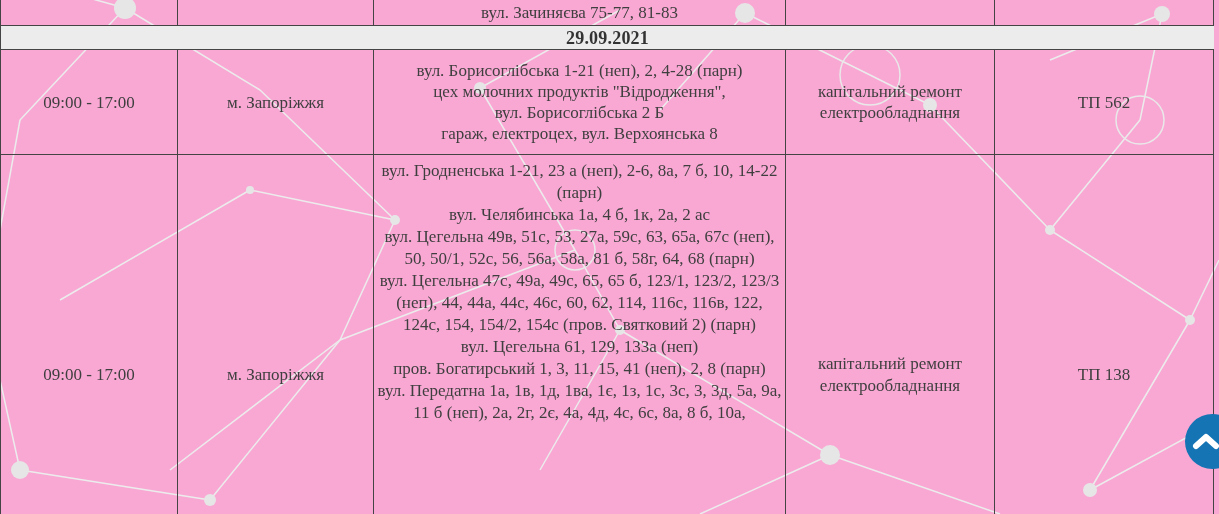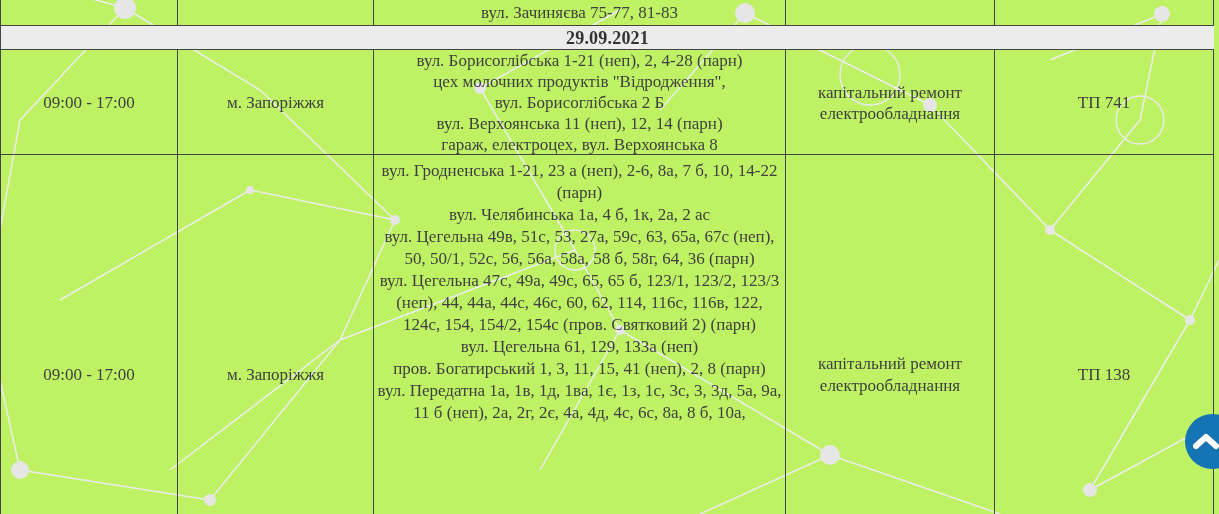--- a/index.html
+++ b/index.html
@@ -1,21 +1,21 @@
 <!DOCTYPE html>
 <html><head>
 <meta charset="utf-8">
 <style>
   * { margin:0; padding:0; box-sizing:border-box; }
   html,body { background:#f5f5f6; }
   .viewport {
     position:relative;
     width:1219px; height:514px;
     overflow:hidden;
-    background:#bef264;
+    background:#f9a8d4;
     font-family:"Liberation Serif","DejaVu Serif",serif;
     color:#3f3f3f;
   }
   .bg-pattern {
     position:absolute; left:0; top:0; width:1219px; height:514px;
     pointer-events:none;
   }
   .outage-table {
     position:absolute; left:0; top:0;
     width:1214px;
@@ -117,42 +117,41 @@
       <div class="cell">
         <div>09:00 - 17:00</div>
       </div>
       <div class="cell">
         <div>м. Запоріжжя</div>
       </div>
       <div class="cell addresses">
         <div class="addr-line">вул. Борисоглібська 1-21 (неп), 2, 4-28 (парн)</div>
         <div class="addr-line">цех молочних продуктів "Відродження",</div>
         <div class="addr-line">вул. Борисоглібська 2 Б</div>
-        <div class="addr-line">вул. Верхоянська 11 (неп), 12, 14 (парн)</div>
         <div class="addr-line">гараж, електроцех, вул. Верхоянська 8</div>
       </div>
       <div class="cell">
         <div>капітальний ремонт електрообладнання</div>
       </div>
       <div class="cell">
-        <div>ТП 741</div>
+        <div>ТП 562</div>
       </div>
     </div>
 
     <div class="t-row row-2">
       <div class="cell">
         <div>09:00 - 17:00</div>
       </div>
       <div class="cell">
         <div>м. Запоріжжя</div>
       </div>
       <div class="cell addresses">
         <div class="addr-line">вул. Гродненська 1-21, 23 а (неп), 2-6, 8а, 7 б, 10, 14-22 (парн)</div>
         <div class="addr-line">вул. Челябинська 1а, 4 б, 1к, 2а, 2 ас</div>
-        <div class="addr-line">вул. Цегельна 49в, 51с, 53, 27а, 59с, 63, 65а, 67с (неп), 50, 50/1, 52с, 56, 56а, 58а, 58 б, 58г, 64, 36 (парн)</div>
+        <div class="addr-line">вул. Цегельна 49в, 51с, 53, 27а, 59с, 63, 65а, 67с (неп), 50, 50/1, 52с, 56, 56а, 58а, 81 б, 58г, 64, 68 (парн)</div>
         <div class="addr-line">вул. Цегельна 47с, 49а, 49с, 65, 65 б, 123/1, 123/2, 123/3 (неп), 44, 44а, 44с, 46с, 60, 62, 114, 116с, 116в, 122, 124с, 154, 154/2, 154с (пров. Святковий 2) (парн)</div>
         <div class="addr-line">вул. Цегельна 61, 129, 133а (неп)</div>
         <div class="addr-line">пров. Богатирський 1, 3, 11, 15, 41 (неп), 2, 8 (парн)</div>
         <div class="addr-line">вул. Передатна 1а, 1в, 1д, 1ва, 1є, 1з, 1с, 3с, 3, 3д, 5а, 9а, 11 б (неп), 2а, 2г, 2є, 4а, 4д, 4с, 6с, 8а, 8 б, 10а,</div>
       </div>
       <div class="cell">
         <div>капітальний ремонт електрообладнання</div>
       </div>
       <div class="cell">
         <div>ТП 138</div>

